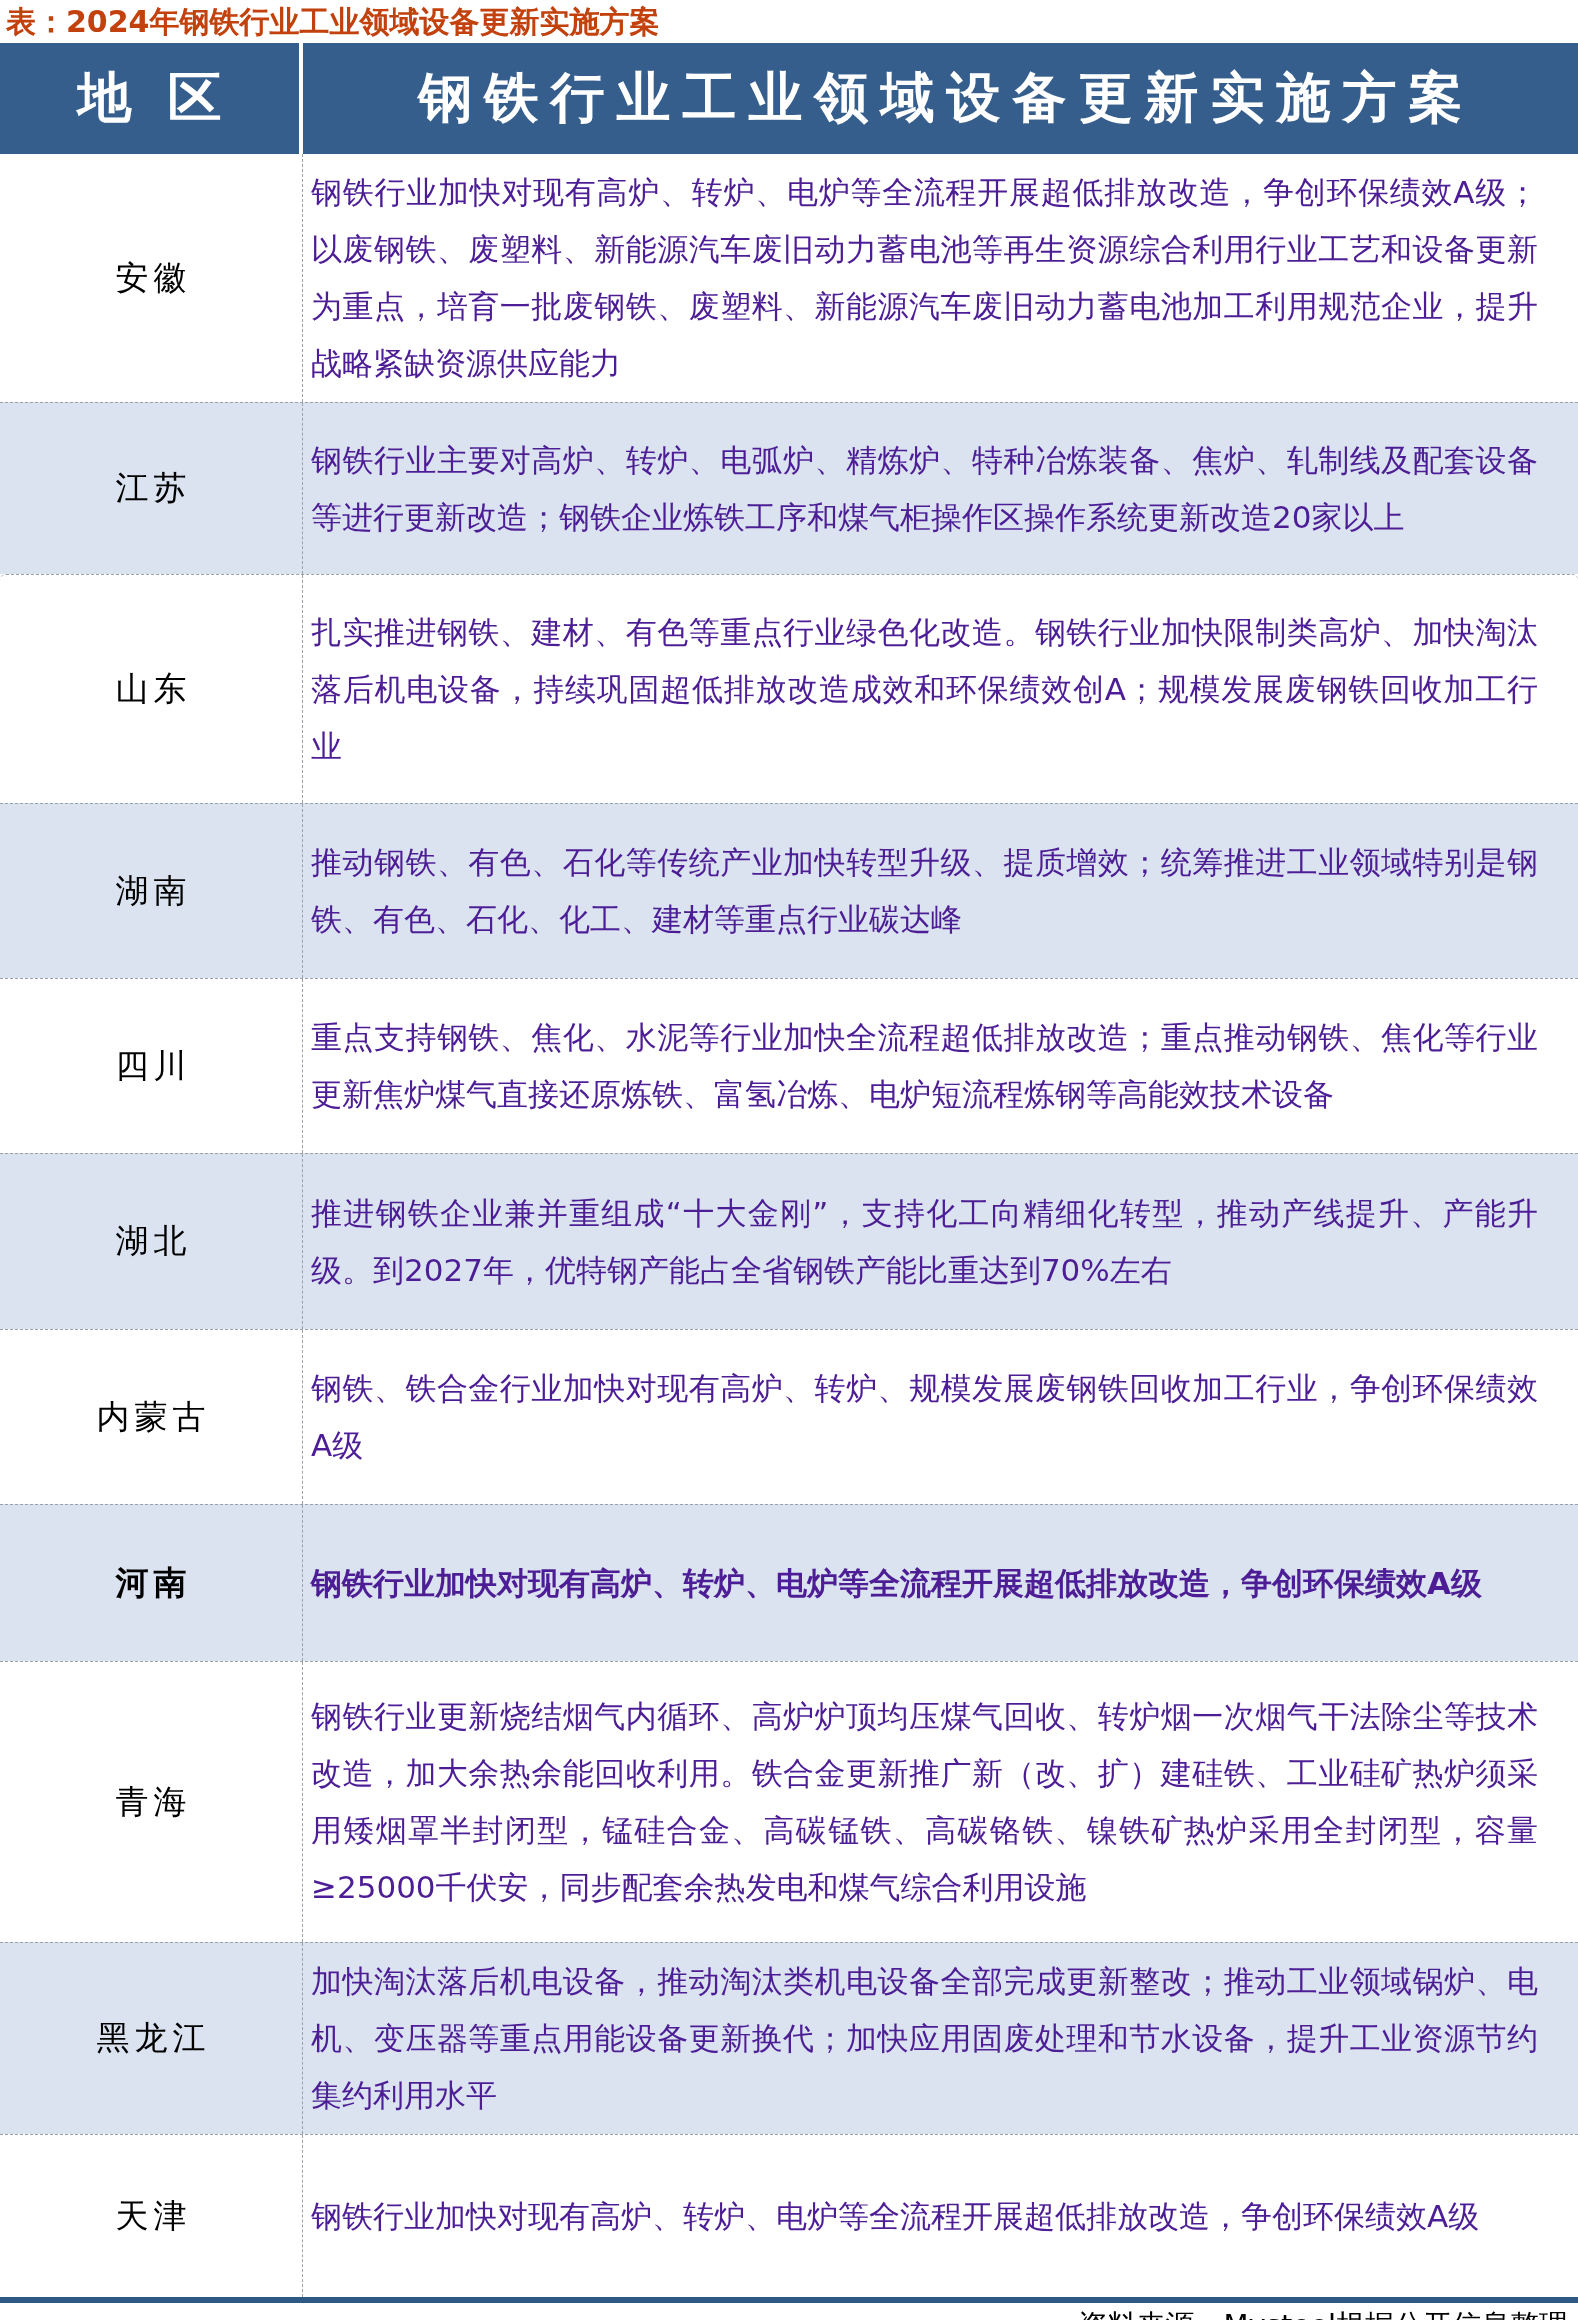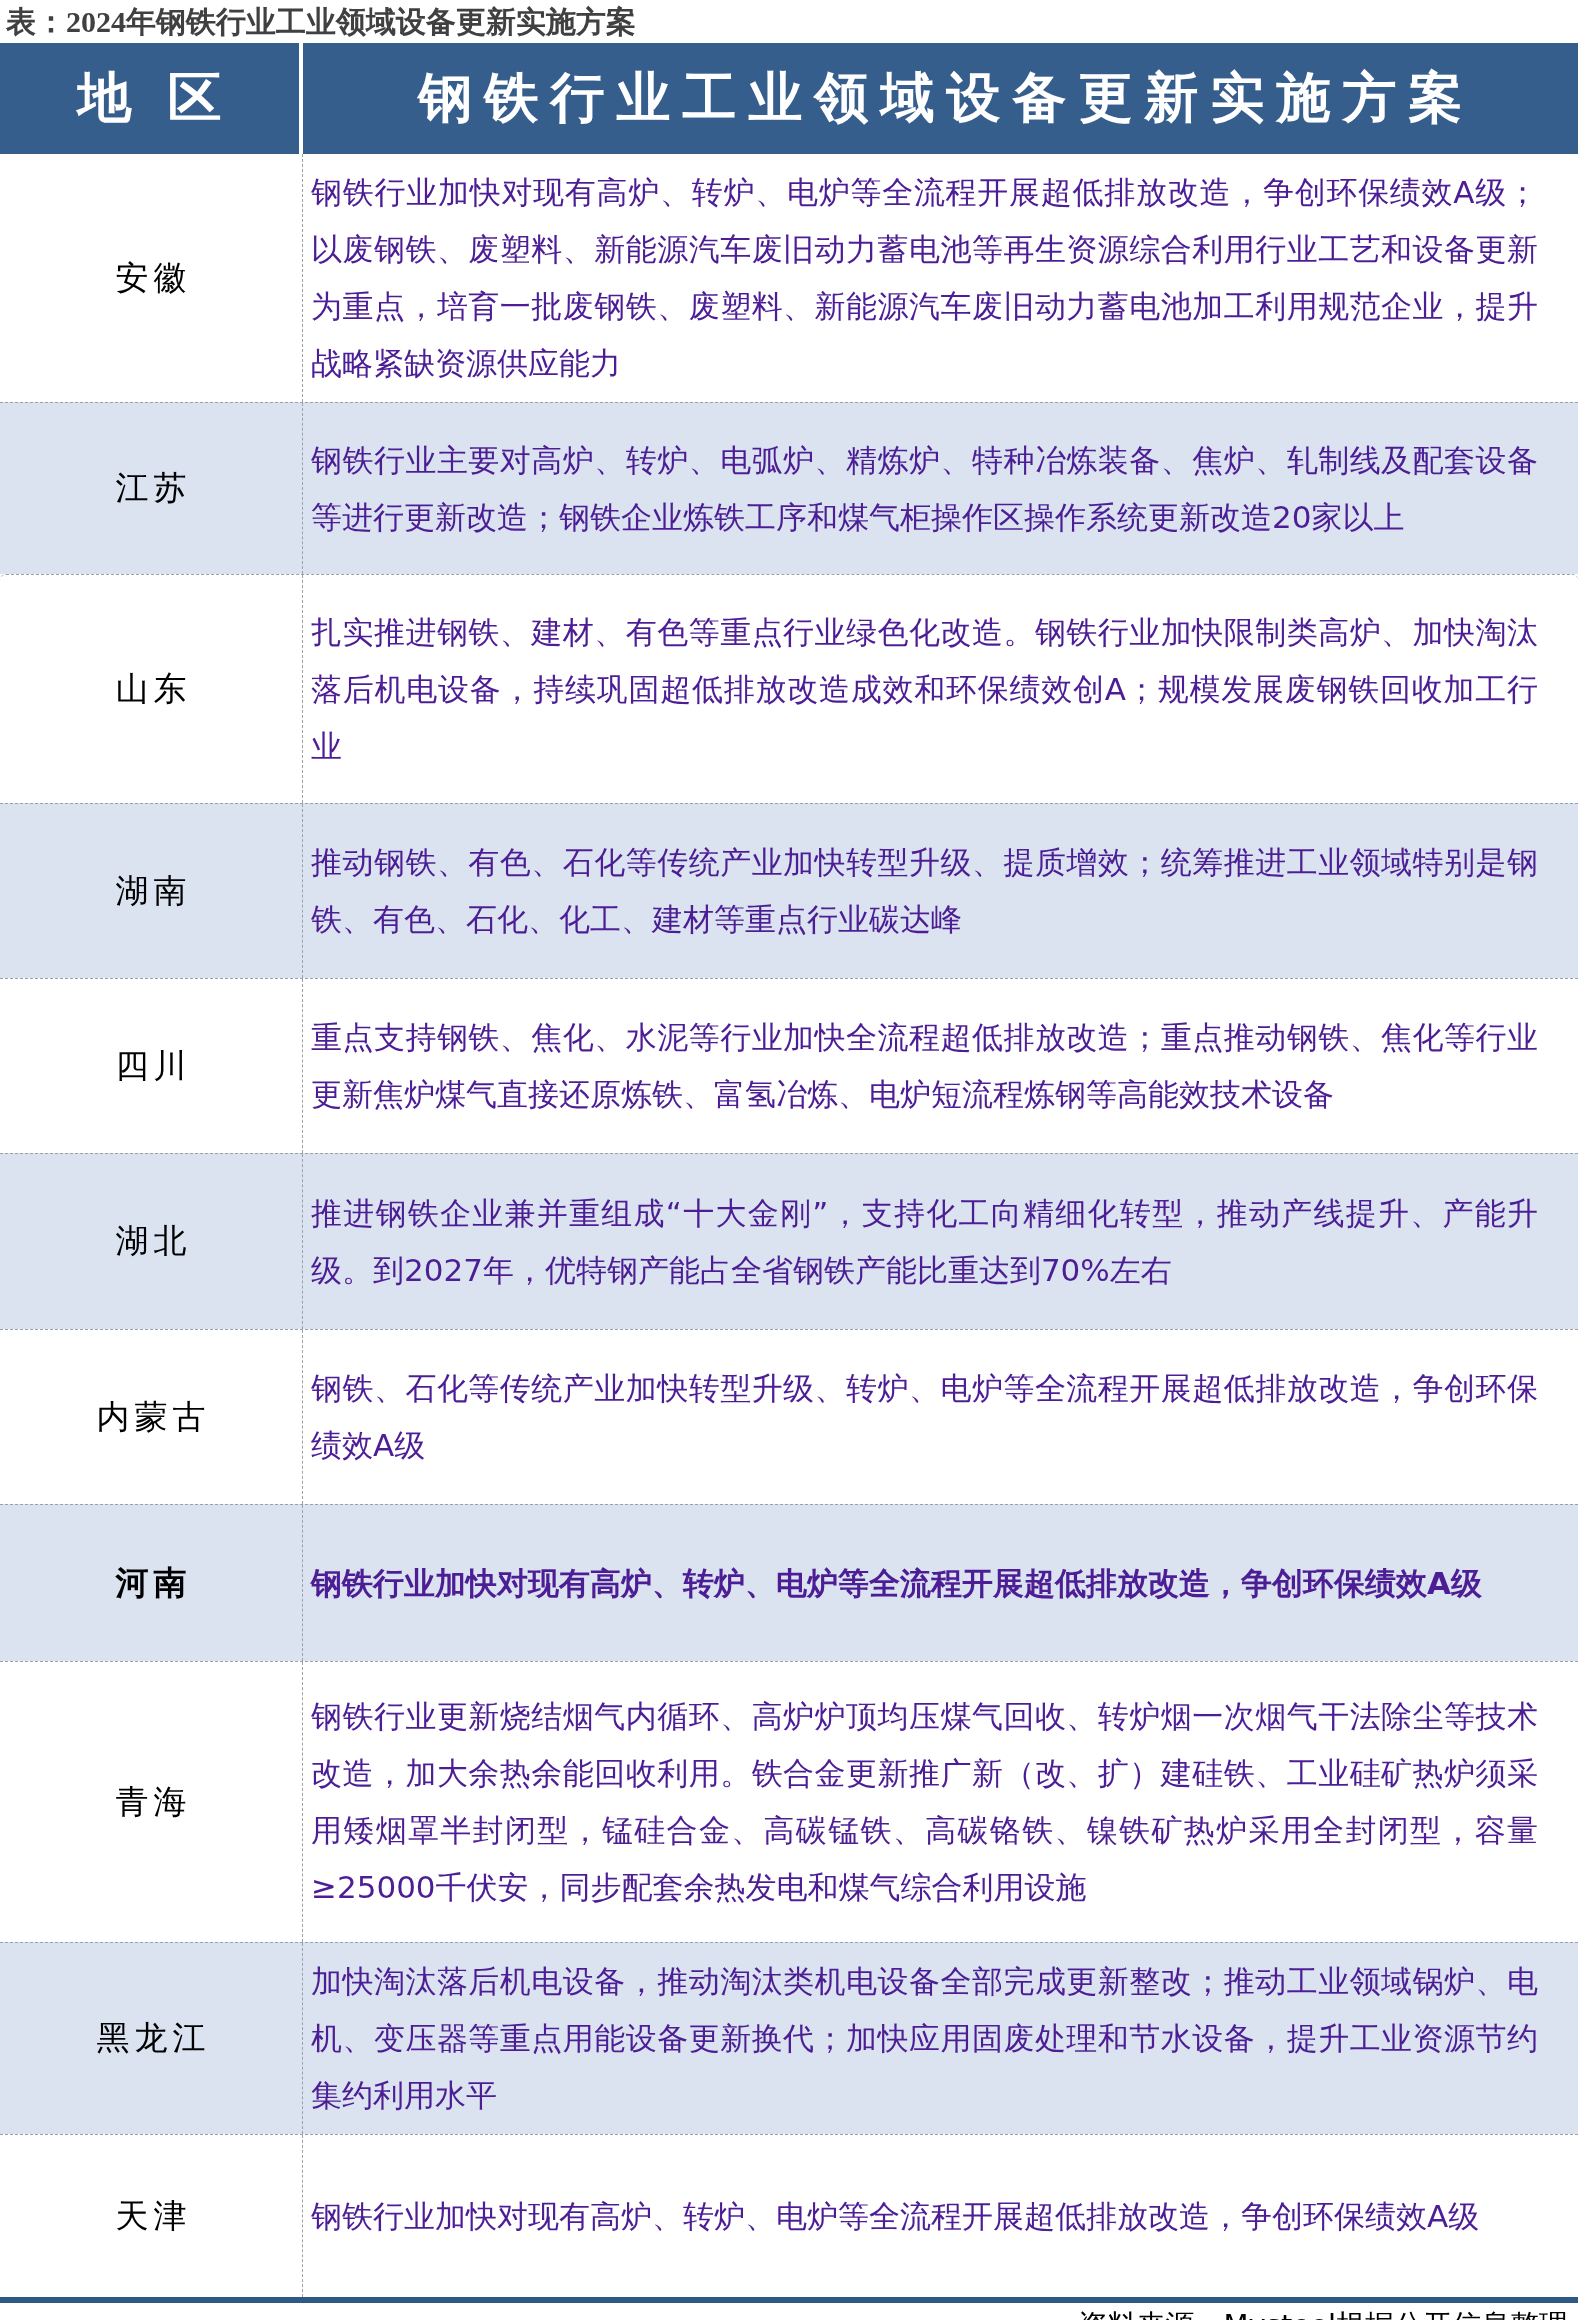--- a/index.html
+++ b/index.html
@@ -11,25 +11,24 @@
   .page {
     width: 1578px;
     height: 2320px;
     background: #ffffff;
     position: relative;
     overflow: hidden;
   }
   .page-title {
     font-size: 30px;
     font-weight: bold;
-    color: #404040;
+    color: #c2410c;
     padding: 5px 0 4px 6px;
     line-height: 34px;
     white-space: nowrap;
-    font-family: Liberation Serif, serif;
   }
   .steel-table {
     width: 1578px;
     border-bottom: 6px solid #2d5984;
   }
   .thead {
     display: flex;
     height: 111px;
     background: #355e8d;
     color: #ffffff;
@@ -152,21 +151,21 @@
         <div class="cell-plan">重点支持钢铁、焦化、水泥等行业加快全流程超低排放改造；重点推动钢铁、焦化等行业更新焦炉煤气直接还原炼铁、富氢冶炼、电炉短流程炼钢等高能效技术设备</div>
       </div>
 
       <div class="row">
         <div class="cell-region">湖北</div>
         <div class="cell-plan">推进钢铁企业兼并重组成“十大金刚”，支持化工向精细化转型，推动产线提升、产能升级。到2027年，优特钢产能占全省钢铁产能比重达到70%左右</div>
       </div>
 
       <div class="row">
         <div class="cell-region">内蒙古</div>
-        <div class="cell-plan">钢铁、石化等传统产业加快转型升级、转炉、电炉等全流程开展超低排放改造，争创环保绩效A级</div>
+        <div class="cell-plan">钢铁、铁合金行业加快对现有高炉、转炉、规模发展废钢铁回收加工行业，争创环保绩效A级</div>
       </div>
 
       <div class="row">
         <div class="cell-region">河南</div>
         <div class="cell-plan">钢铁行业加快对现有高炉、转炉、电炉等全流程开展超低排放改造，争创环保绩效A级</div>
       </div>
 
       <div class="row">
         <div class="cell-region">青海</div>
         <div class="cell-plan">钢铁行业更新烧结烟气内循环、高炉炉顶均压煤气回收、转炉烟一次烟气干法除尘等技术改造，加大余热余能回收利用。铁合金更新推广新（改、扩）建硅铁、工业硅矿热炉须采用矮烟罩半封闭型，锰硅合金、高碳锰铁、高碳铬铁、镍铁矿热炉采用全封闭型，容量≥25000千伏安，同步配套余热发电和煤气综合利用设施</div>

